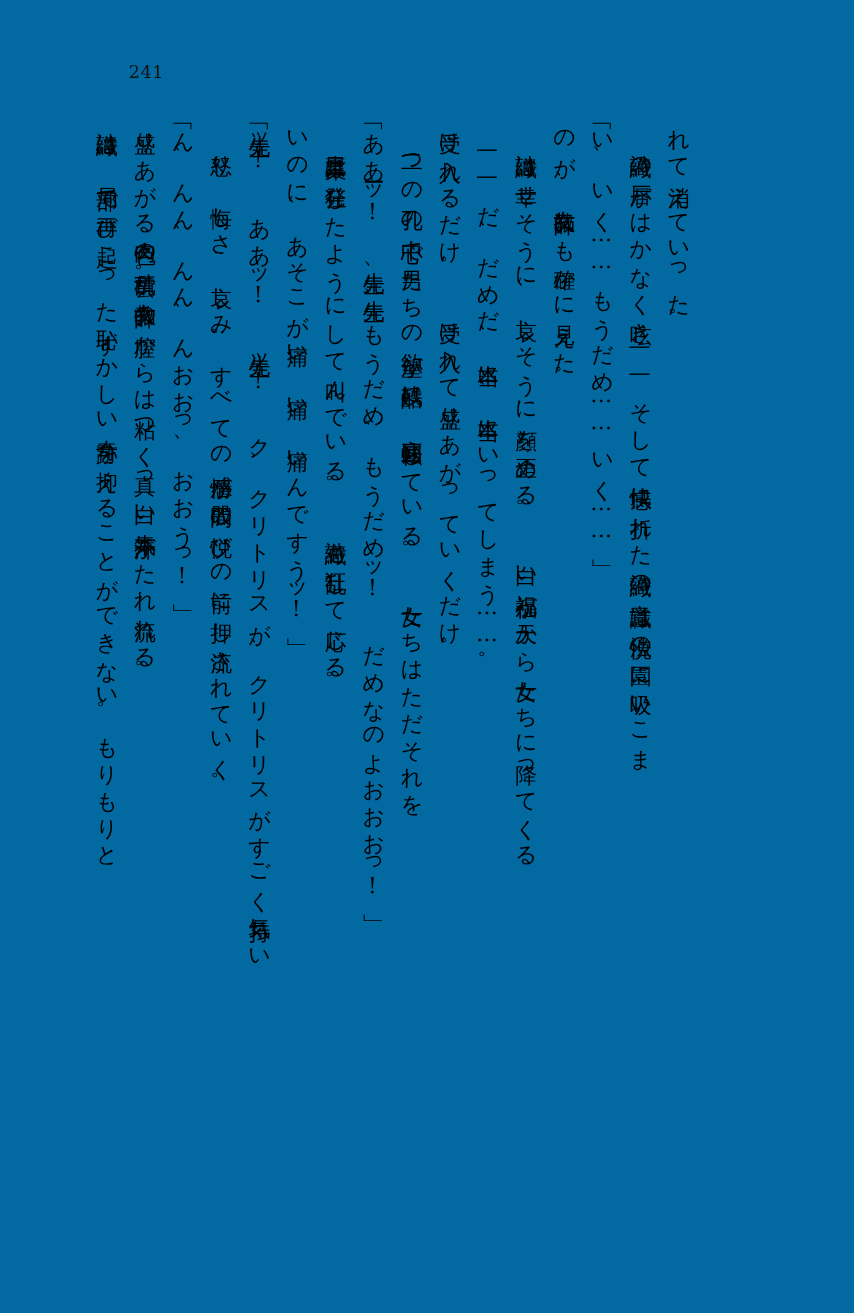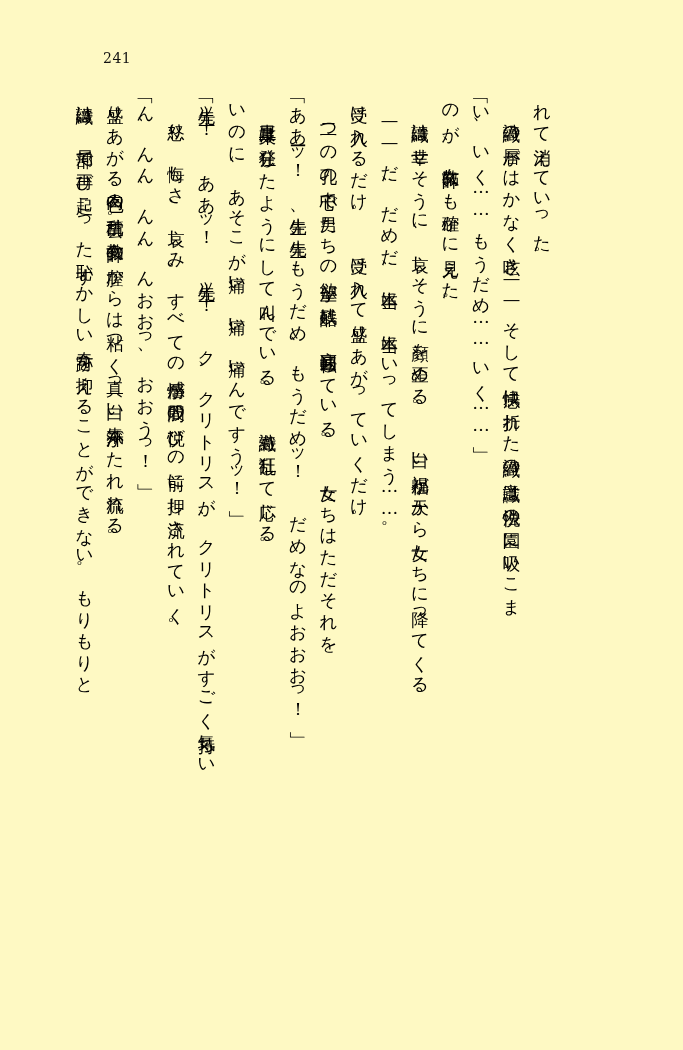--- a/index.html
+++ b/index.html
@@ -15,21 +15,21 @@
     color: #000000;
     overflow: hidden;
   }
 
   .page {
     position: absolute;
     left: 0;
     top: 0;
     width: 683px;
     height: 1050px;
-    background: #fef9c3;
+    background: #0369a1;
   }
 
   .page-number {
     position: absolute;
     left: 103px;
     top: 50px;
     font-size: 14px;
     letter-spacing: 0.5px;
     color: #111111;
     font-family: "DejaVu Serif", "Liberation Serif", serif;

